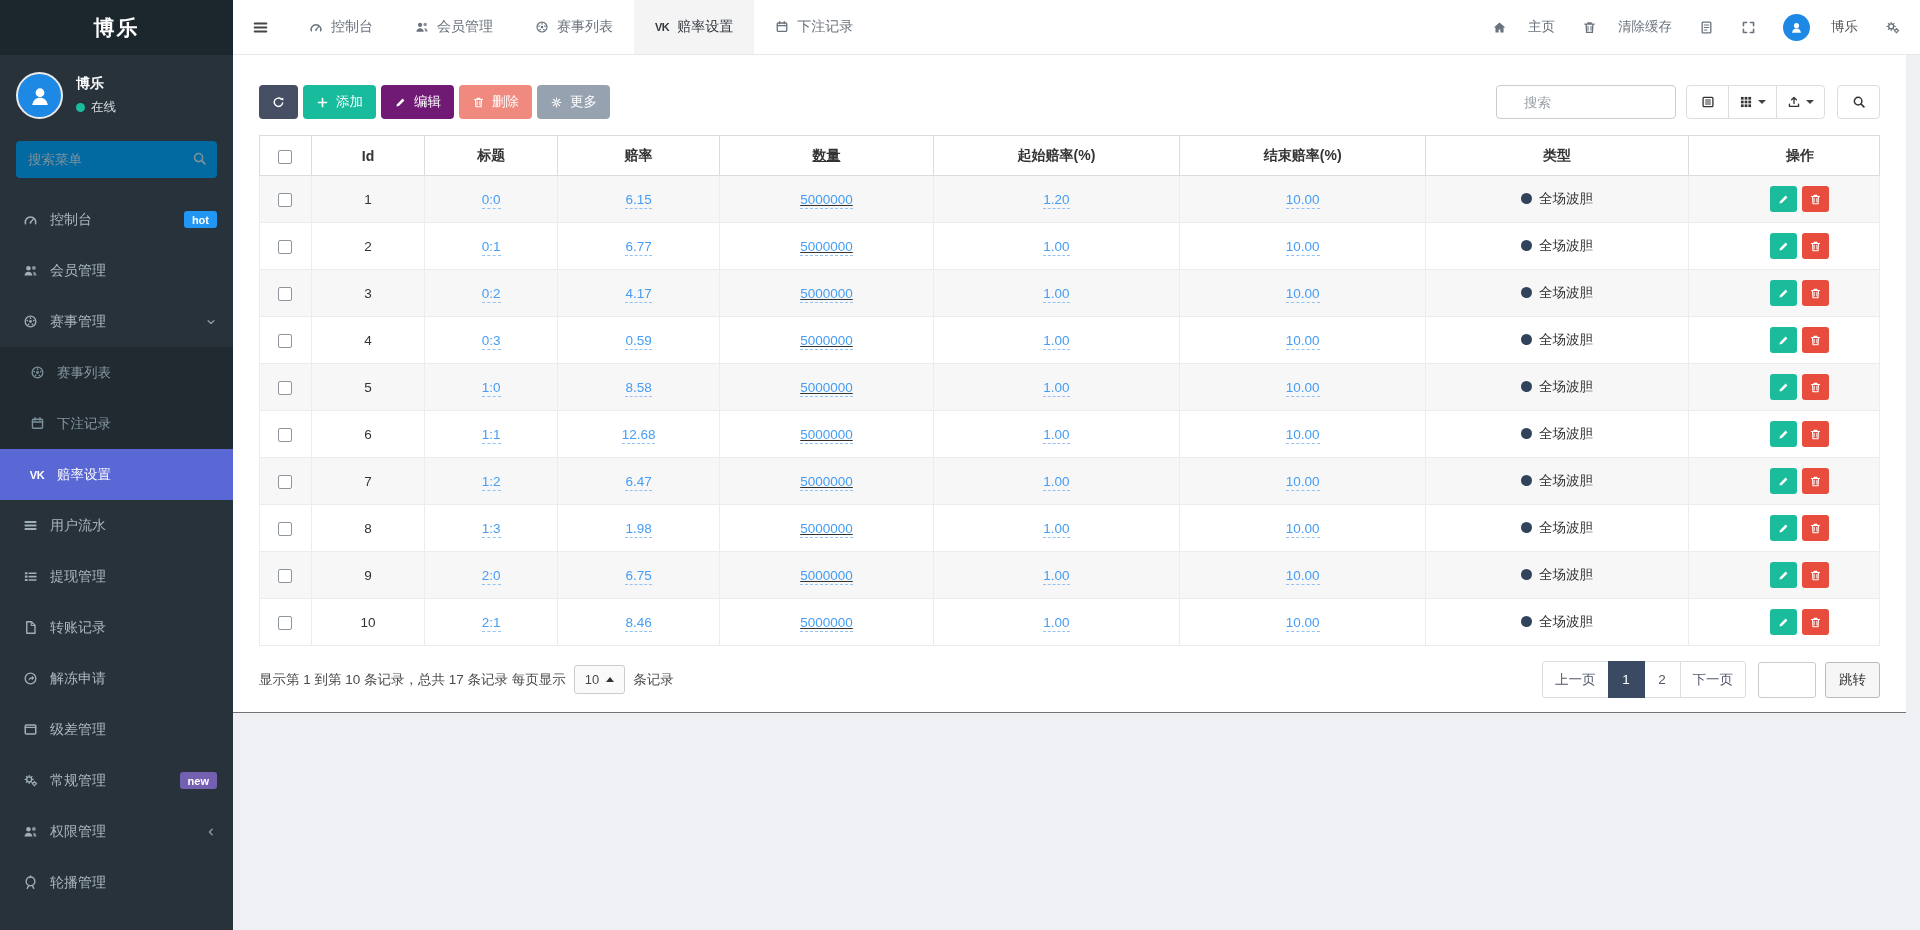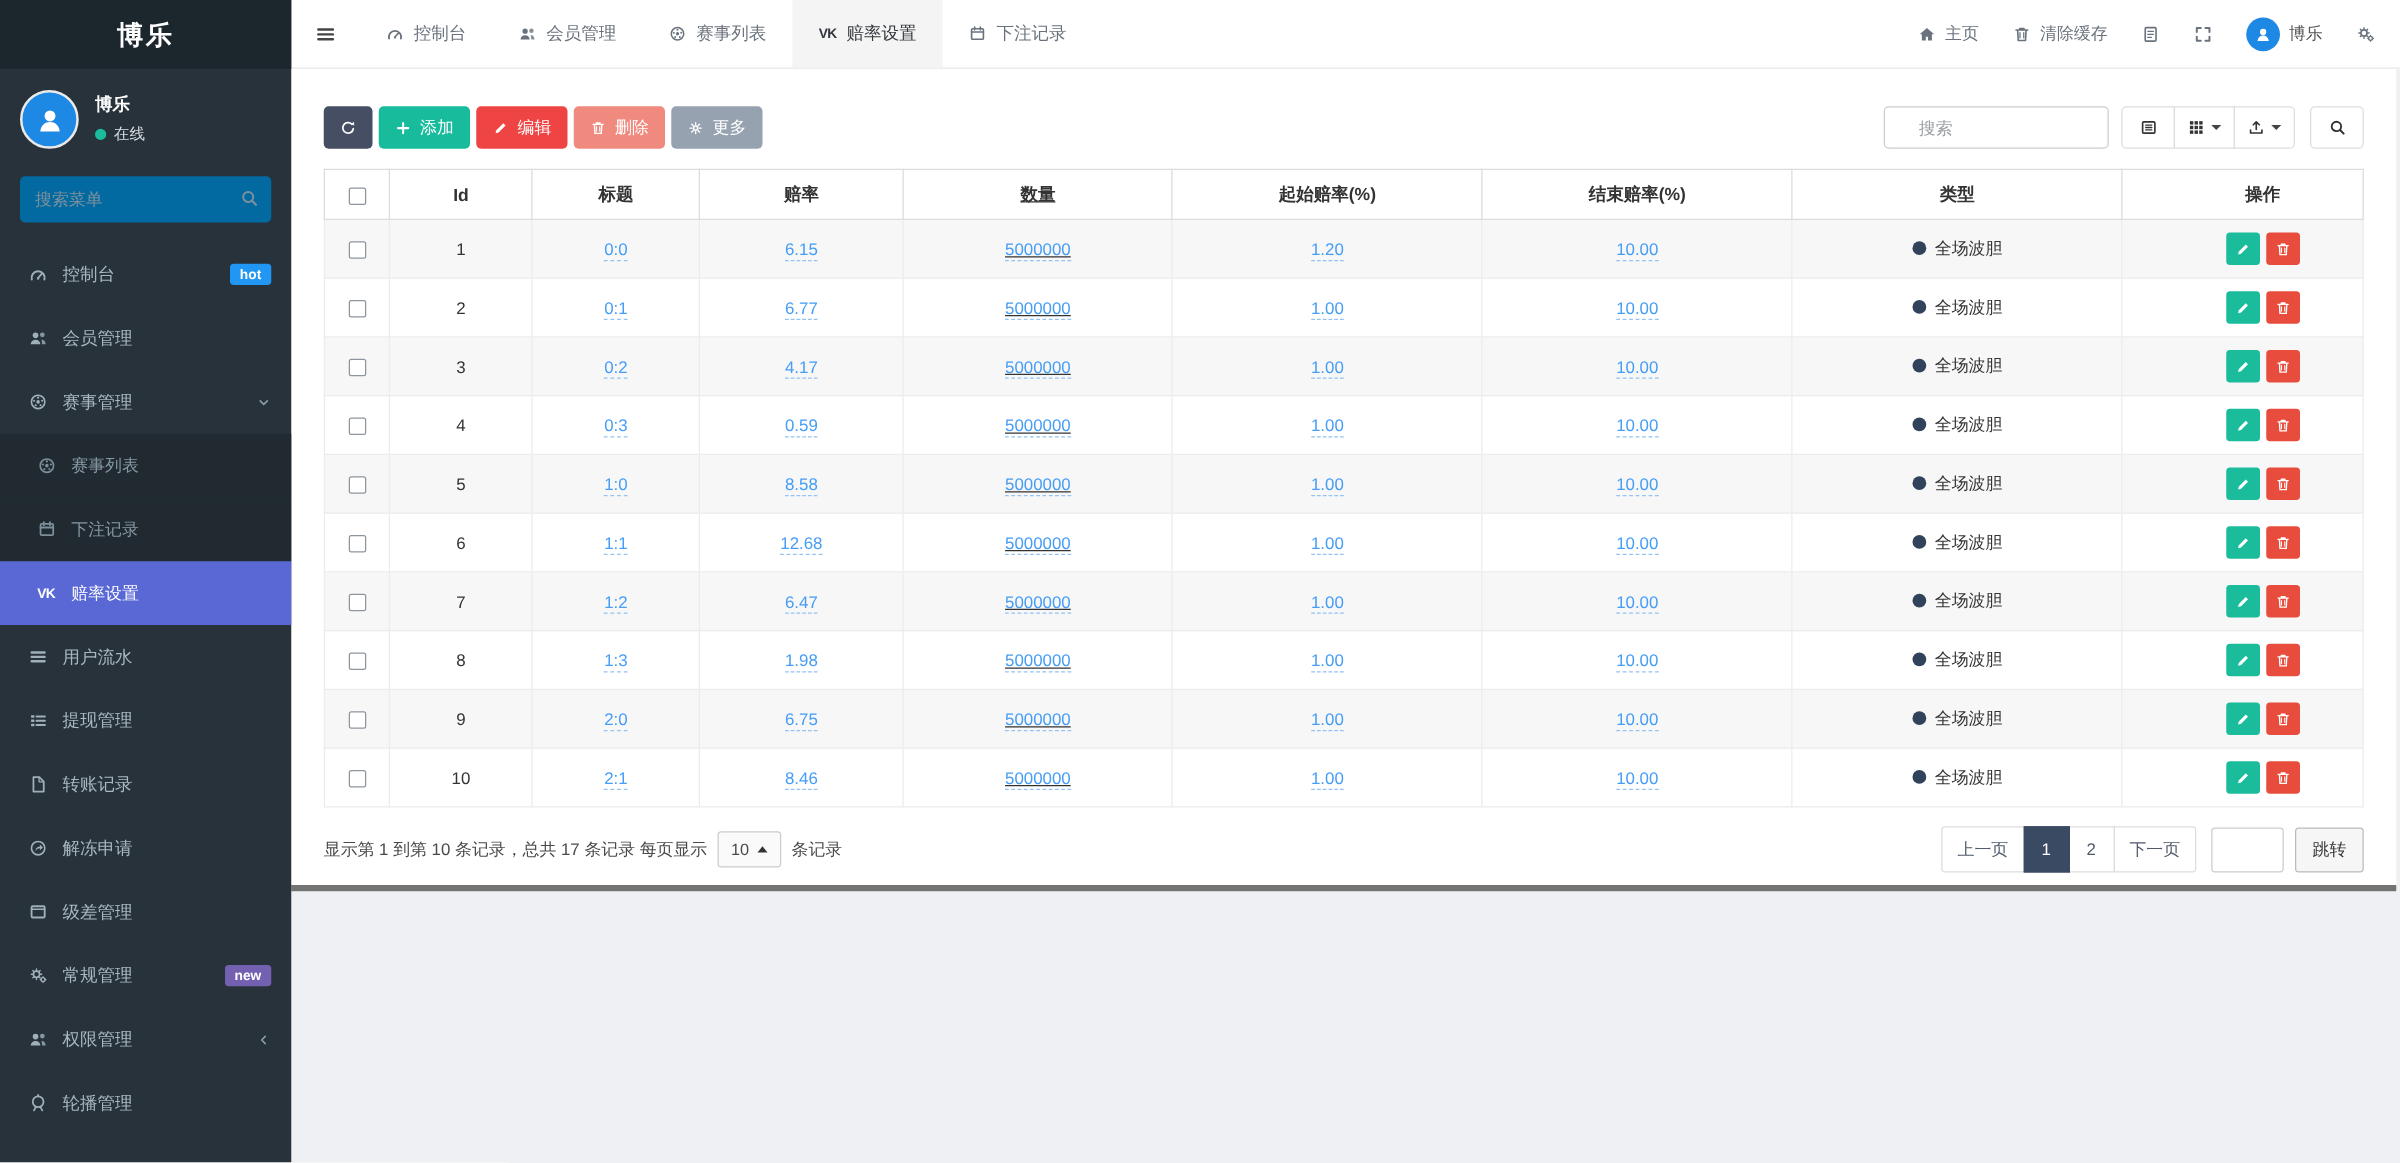--- a/index.html
+++ b/index.html
@@ -40,27 +40,27 @@
 
   
   .navbar { position:absolute; left:233px; top:0; right:0; height:55px; background:#fff; border-bottom:1px solid #e7e7e7; display:flex; align-items:stretch; z-index:4; }
   .nav-burger { display:flex; align-items:center; padding:0 19px; color:#444; cursor:pointer; }
   .nav-burger svg { width:17px; height:17px; }
   .topnav-tabs { display:flex; align-items:stretch; }
   .tab { display:flex; align-items:center; gap:8px; padding:0 21px; color:#6a737d; font-size:14px; text-decoration:none; cursor:pointer; }
   .tab .ic { display:flex; }
   .tab.active { background:#f4f4f5; color:#33383e; }
   .nav-right { margin-left:auto; display:flex; align-items:center; gap:27px; padding-right:20px; }
-  .nav-link { display:flex; align-items:center; gap:7px; color:#6a737d; font-size:13.5px; text-decoration:none; cursor:pointer;font-family:Liberation Serif, serif; }
+  .nav-link { display:flex; align-items:center; gap:21px; color:#6a737d; font-size:13.5px; text-decoration:none; cursor:pointer;font-family:Liberation Serif, serif; }
   .nav-link .ic svg { width:15px; height:15px; }
   .nav-link .who { color:#555; }
 
   
   .main { position:absolute; left:233px; top:55px; right:0; bottom:0; background:#eef0f3; }
-  .card { background:#fff; margin-right:3px; height:658px; border-bottom:5px solid #737373; }
+  .card { background:#fff; margin-right:14px; height:658px; border-bottom:1px solid #737373; }
 
   .toolbar { display:flex; align-items:center; padding:30px 26px 16px 26px; }
   .t-left { display:flex; gap:5px; }
   .tbtn { display:inline-flex; align-items:center; gap:7px; height:34px; padding:0 13px; border:none; border-radius:4px; color:#fff; font-size:13.5px; cursor:pointer; font-family:inherit; }
   .tbtn .ic svg { width:13px; height:13px; }
   .t-right { margin-left:auto; display:flex; align-items:center; }
   .search-input { width:180px; height:34px; border:1px solid #ccc; border-radius:4px; padding:0 27px; font-size:13.5px; color:#333; outline:none; font-family:inherit; }
   .search-input::placeholder { color:#9aa0a6; }
   .vgroup { display:flex; margin-left:10px; }
   .vbtn { display:inline-flex; align-items:center; justify-content:center; gap:5px; height:34px; min-width:43px; padding:0 10px; background:#fff; border:1px solid #ddd; color:#333; cursor:pointer; }
@@ -421,21 +421,21 @@
             </span>
           </button>
           <button class="tbtn" style="background: rgb(24, 188, 156);">
             <span class="ic">
               <svg viewBox="0 0 16 16" fill="none" stroke="currentColor" stroke-width="1.5" stroke-linecap="round" stroke-linejoin="round">
                 <path d="M8 3v10M3 8h10" stroke-width="2"></path>
               </svg>
             </span>
             <span>添加</span>
           </button>
-          <button class="tbtn" style="background: #ef4444;">
+          <button class="tbtn" style="background: #701a75;">
             <span class="ic">
               <svg viewBox="0 0 16 16" fill="none" stroke="currentColor" stroke-width="1.5" stroke-linecap="round" stroke-linejoin="round">
                 <path d="M3 13l.8-3L10.6 3.2l2.2 2.2L6 12.2 3 13z" fill="currentColor" stroke="none"></path>
               </svg>
             </span>
             <span>编辑</span>
           </button>
           <button class="tbtn" style="background: rgb(240, 138, 127);">
             <span class="ic">
               <svg viewBox="0 0 16 16" fill="none" stroke="currentColor" stroke-width="1.5" stroke-linecap="round" stroke-linejoin="round">

